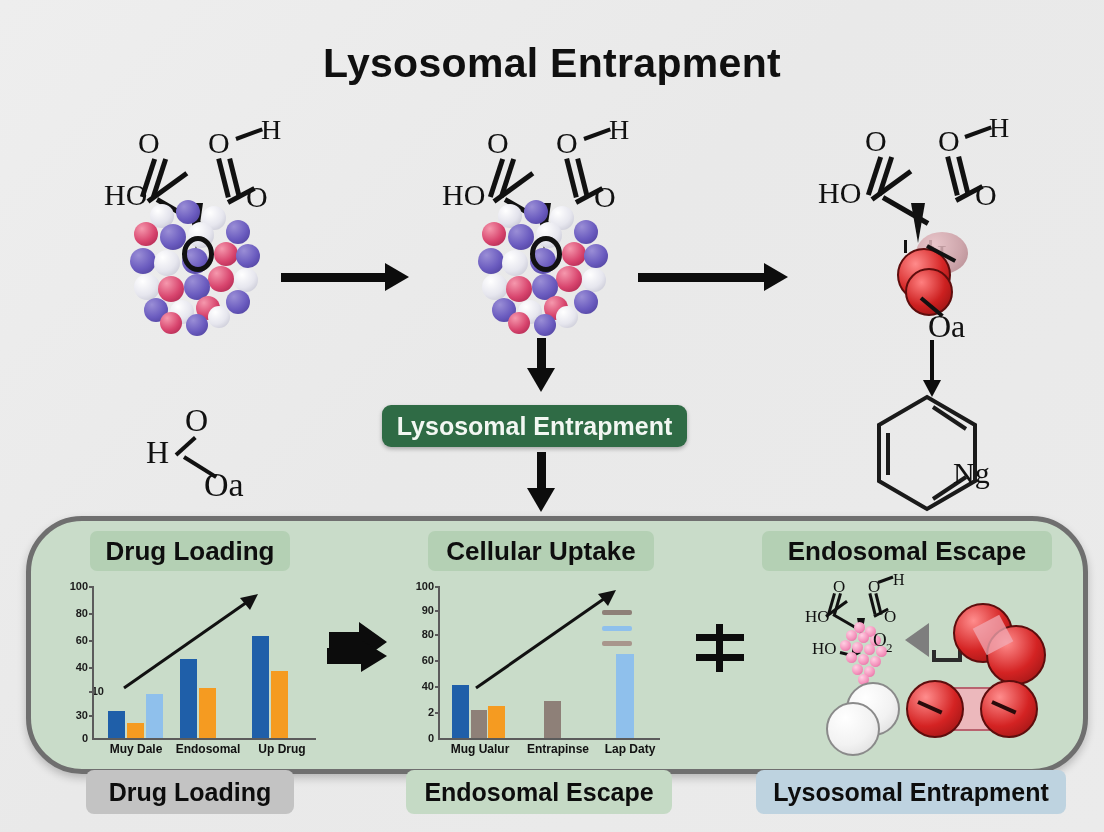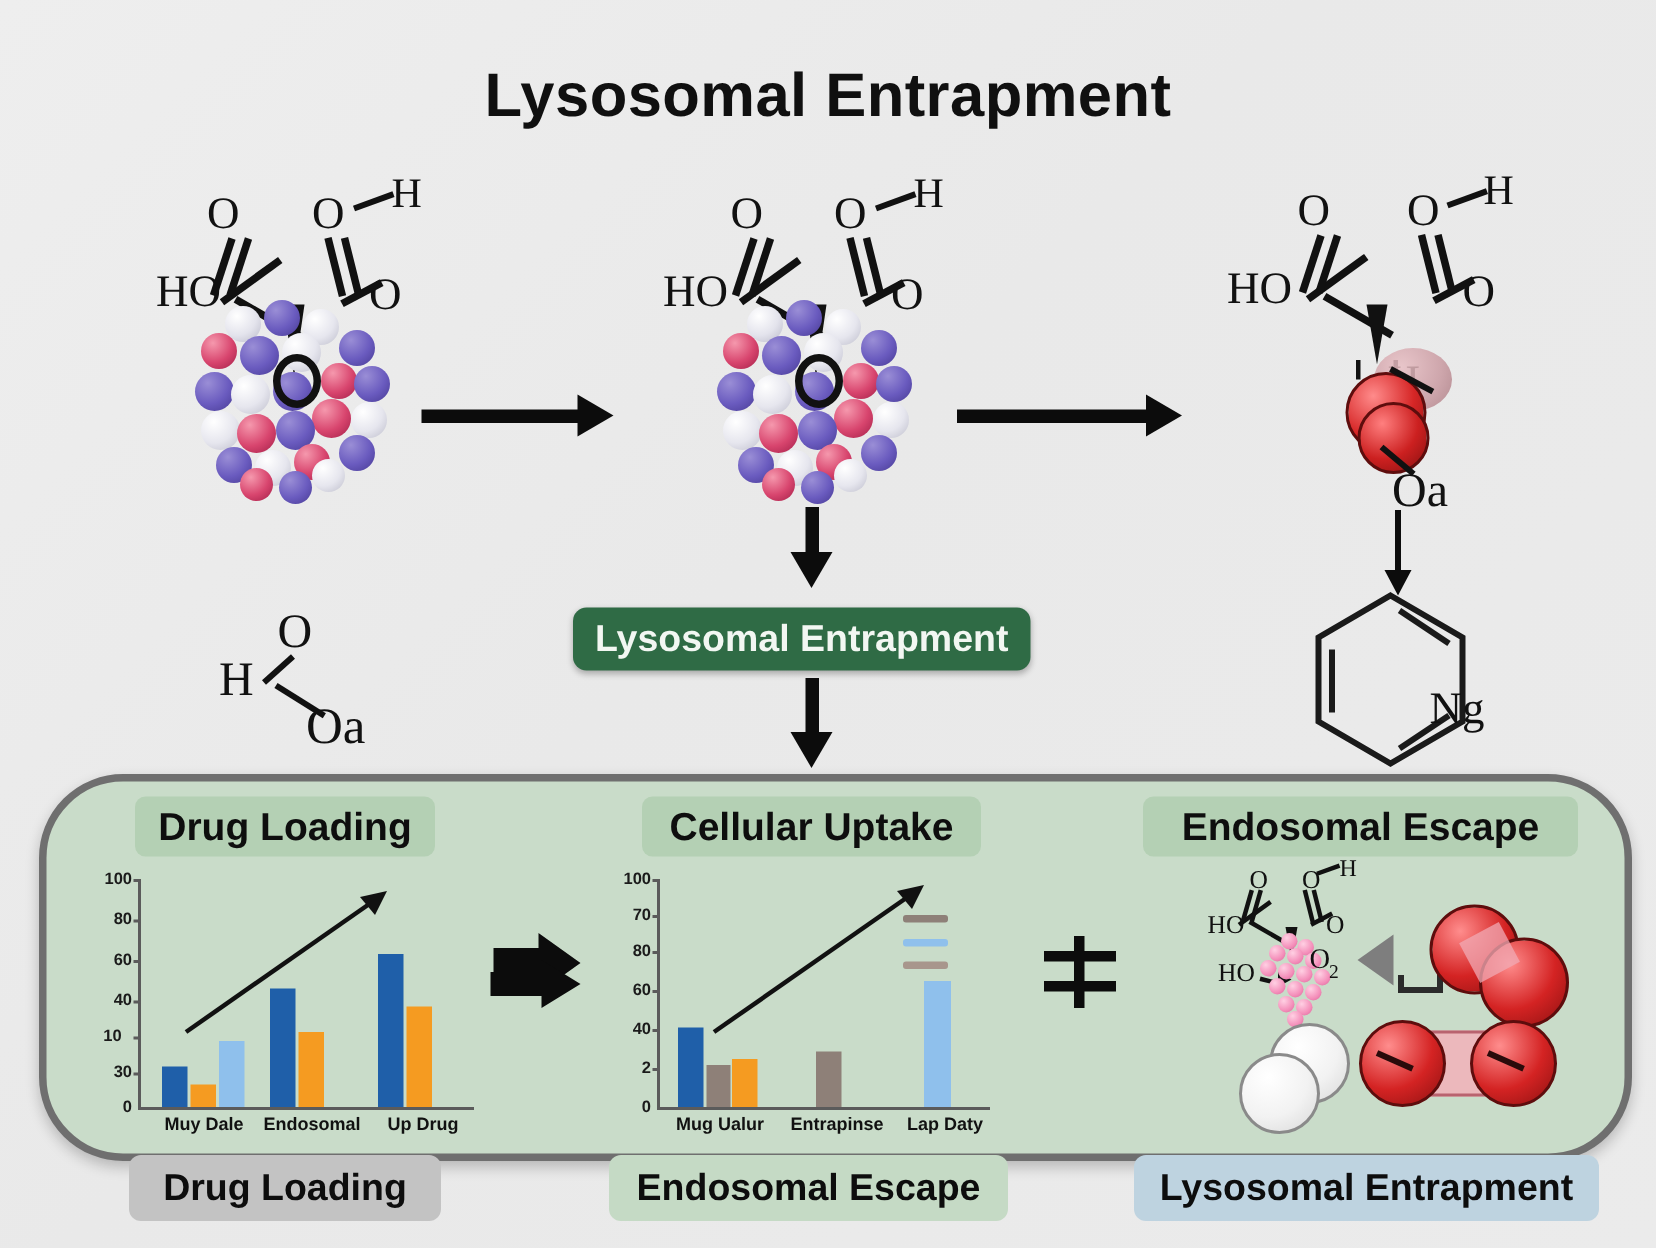--- a/index.html
+++ b/index.html
@@ -297,21 +297,21 @@
   <div class="chip" style="left:90px;top:531px;width:200px;height:40px;font-size:26px;">Drug Loading</div>
   <div class="chip" style="left:428px;top:531px;width:226px;height:40px;font-size:26px;">Cellular Uptake</div>
   <div class="chip" style="left:762px;top:531px;width:290px;height:40px;font-size:26px;">Endosomal Escape</div>
 
   <div class="chart" style="left:62px;top:578px;width:260px;height:170px;">
 
     <div class="ylab" style="top:8px;left:0;">100</div>
     <div class="ylab" style="top:35px;left:0;">80</div>
     <div class="ylab" style="top:62px;left:0;">60</div>
     <div class="ylab" style="top:89px;left:0;">40</div>
-    <div class="ylab" style="top:113px;left:0;text-align:center;">10</div>
+    <div class="ylab" style="top:113px;left:16px;">10</div>
     <div class="ylab" style="top:137px;left:0;">30</div>
     <div class="ylab" style="top:160px;left:0;">0</div>
 
     <div class="axis-line" style="left:30px;top:8px;width:2px;height:154px;"></div>
     <div class="axis-line" style="left:30px;top:160px;width:224px;height:2px;"></div>
     <div class="tick" style="left:27px;top:8px;"></div>
     <div class="tick" style="left:27px;top:35px;"></div>
     <div class="tick" style="left:27px;top:62px;"></div>
     <div class="tick" style="left:27px;top:89px;"></div>
     <div class="tick" style="left:27px;top:113px;"></div>
@@ -344,21 +344,21 @@
   </div>
 
   <svg style="position:absolute;left:325px;top:618px;width:82px;height:60px;" viewBox="0 0 82 60">
     <polygon points="4,14 34,14 34,4 62,24 34,44 34,34 4,34" fill="#0c0c0c"></polygon>
     <polygon points="4,24 30,24 30,16 54,30 30,44 30,36 4,36" fill="#0c0c0c" opacity="0"></polygon>
     <polygon points="2,30 36,30 36,22 62,38 36,54 36,46 2,46" fill="#0c0c0c"></polygon>
   </svg>
 
   <div class="chart" style="left:408px;top:578px;width:260px;height:170px;">
     <div class="ylab" style="top:8px;left:0;">100</div>
-    <div class="ylab" style="top:32px;left:0;">70</div>
+    <div class="ylab" style="top:32px;left:0;">90</div>
     <div class="ylab" style="top:56px;left:0;">80</div>
     <div class="ylab" style="top:82px;left:0;">60</div>
     <div class="ylab" style="top:108px;left:0;">40</div>
     <div class="ylab" style="top:134px;left:0;">2</div>
     <div class="ylab" style="top:160px;left:0;">0</div>
     <div class="axis-line" style="left:30px;top:8px;width:2px;height:154px;"></div>
     <div class="axis-line" style="left:30px;top:160px;width:222px;height:2px;"></div>
     <div class="tick" style="left:27px;top:8px;"></div>
     <div class="tick" style="left:27px;top:32px;"></div>
     <div class="tick" style="left:27px;top:56px;"></div>

